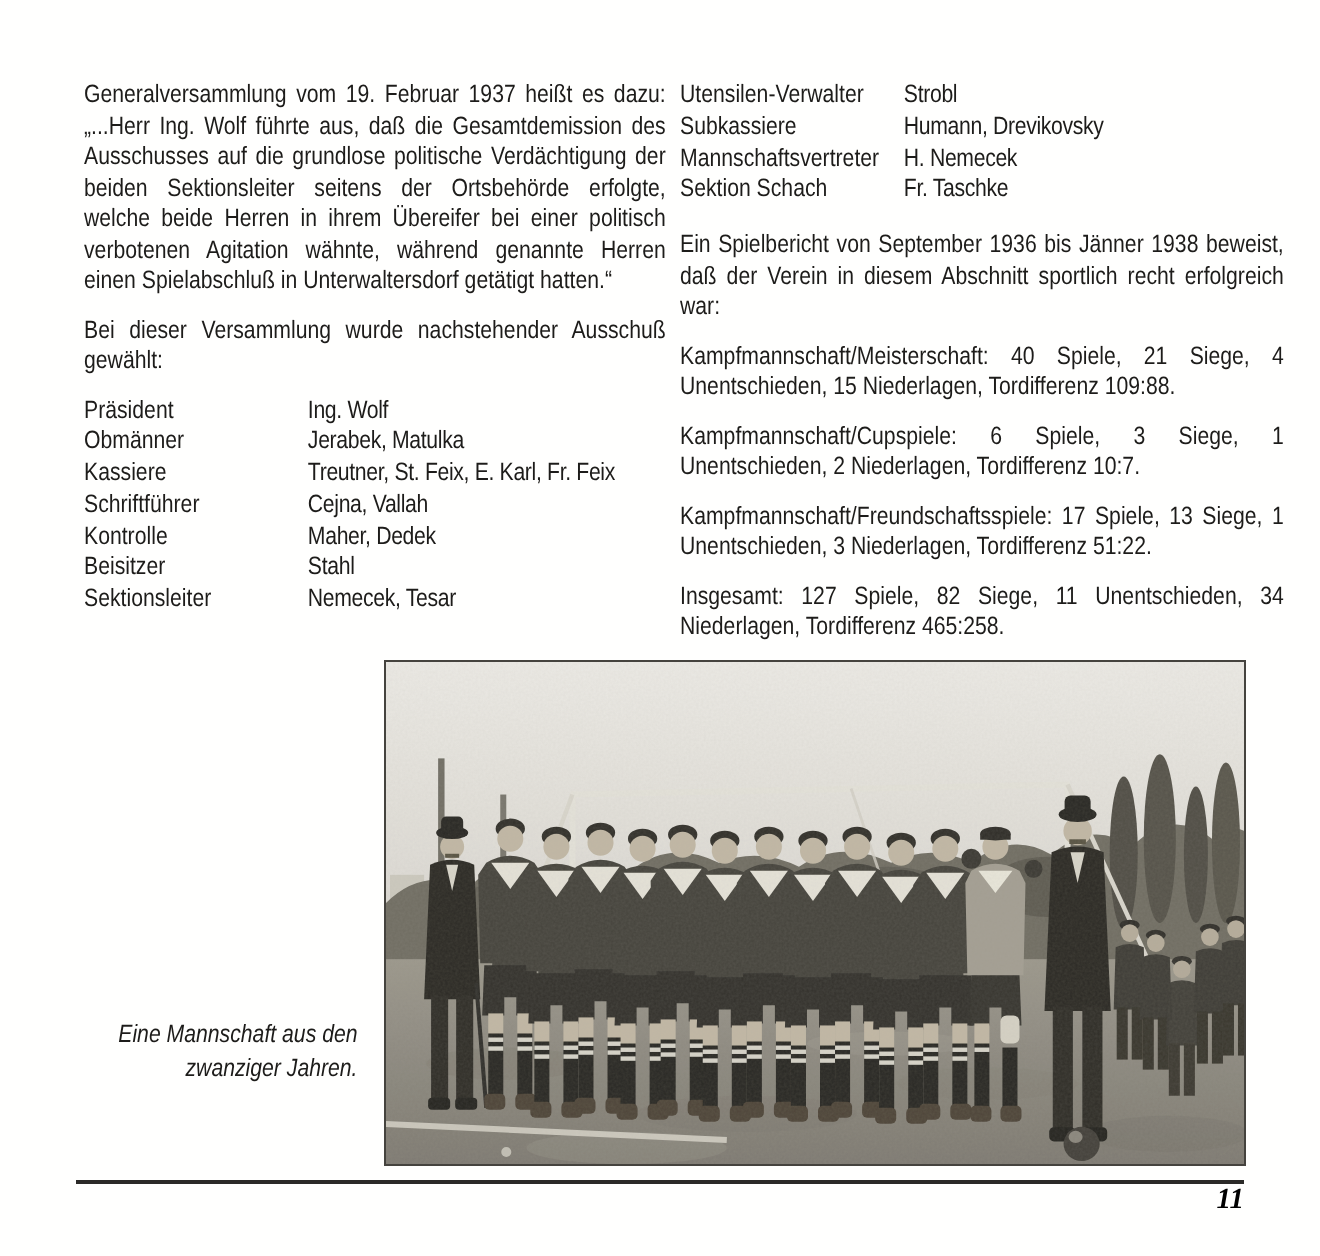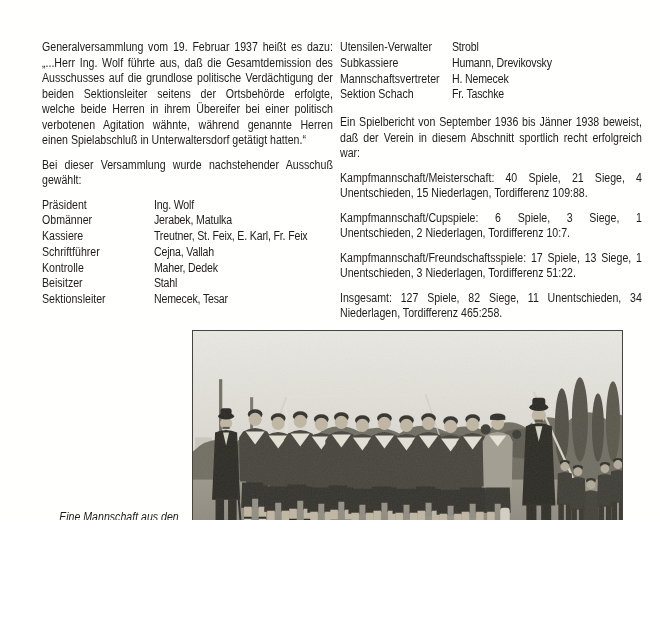--- a/index.html
+++ b/index.html
@@ -1,40 +1,40 @@
 <!DOCTYPE html>
 <html lang="de"><head>
 <meta charset="utf-8">
 <style>
   html,body{margin:0;padding:0;background:#ffffff;}
   body{width:660px;height:628px;font-family:"Liberation Sans",sans-serif;color:#1d1c1a;}
-  .page{position:relative;width:660px;height:520px;background:#fffffe;overflow:hidden;}
+  .page{position:relative;width:660px;height:628px;background:#fffffe;overflow:hidden;}
 
   .col{position:absolute;font-size:12.5px;line-height:15.5px;text-align:justify;
        transform:scaleX(0.848);transform-origin:0 0;}
   .col-left{left:42px;top:40px;width:343px;}
   .col-right{left:340px;top:40px;width:356px;}
   .col p{margin:0 0 9px 0;}
   .deflist{margin:0 0 12px 0;}
   .deflist .row{display:flex;line-height:15.8px;}
   .deflist .role{width:132px;flex:none;}
   .deflist .names{flex:1;white-space:nowrap;letter-spacing:-0.2px;}
 
   .caption{position:absolute;left:38px;top:509px;width:166px;text-align:right;
            font-style:italic;font-size:12.5px;line-height:17px;
            transform:scaleX(0.848);transform-origin:0 0;}
 
   .photo-frame{position:absolute;left:192px;top:330px;width:431px;height:253px;
                box-sizing:border-box;border:1.5px solid #45433e;background:#dcdad4;}
   .photo-frame svg{display:block;width:100%;height:100%;}
 
   .bottom-rule{position:absolute;left:38px;top:590px;width:584px;height:2px;background:#2b2a28;}
-  .page-number{position:absolute;left:542px;top:592px;width:80px;text-align:center;
+  .page-number{position:absolute;left:542px;top:592px;width:80px;text-align:right;
                font-family:"Liberation Serif",serif;font-weight:bold;font-style:italic;
-               font-size:14.5px;color:#6d28d9;}
+               font-size:14.5px;color:#000000;}
 </style>
 </head>
 <body>
 
 <div class="page">
 
   <div class="col col-left">
     <p>Generalversammlung vom 19. Februar 1937 heißt es dazu: „...Herr Ing. Wolf führte aus, daß die Gesamtdemission des Ausschusses auf die grundlose politische Verdächtigung der beiden Sektionsleiter seitens der Ortsbehörde erfolgte, welche beide Herren in ihrem Übereifer bei einer politisch verbotenen Agitation wähnte, während genannte Herren einen Spielabschluß in Unterwaltersdorf getätigt hatten.“</p>
     <p>Bei dieser Versammlung wurde nachstehender Ausschuß gewählt:</p>
     <div class="deflist">

